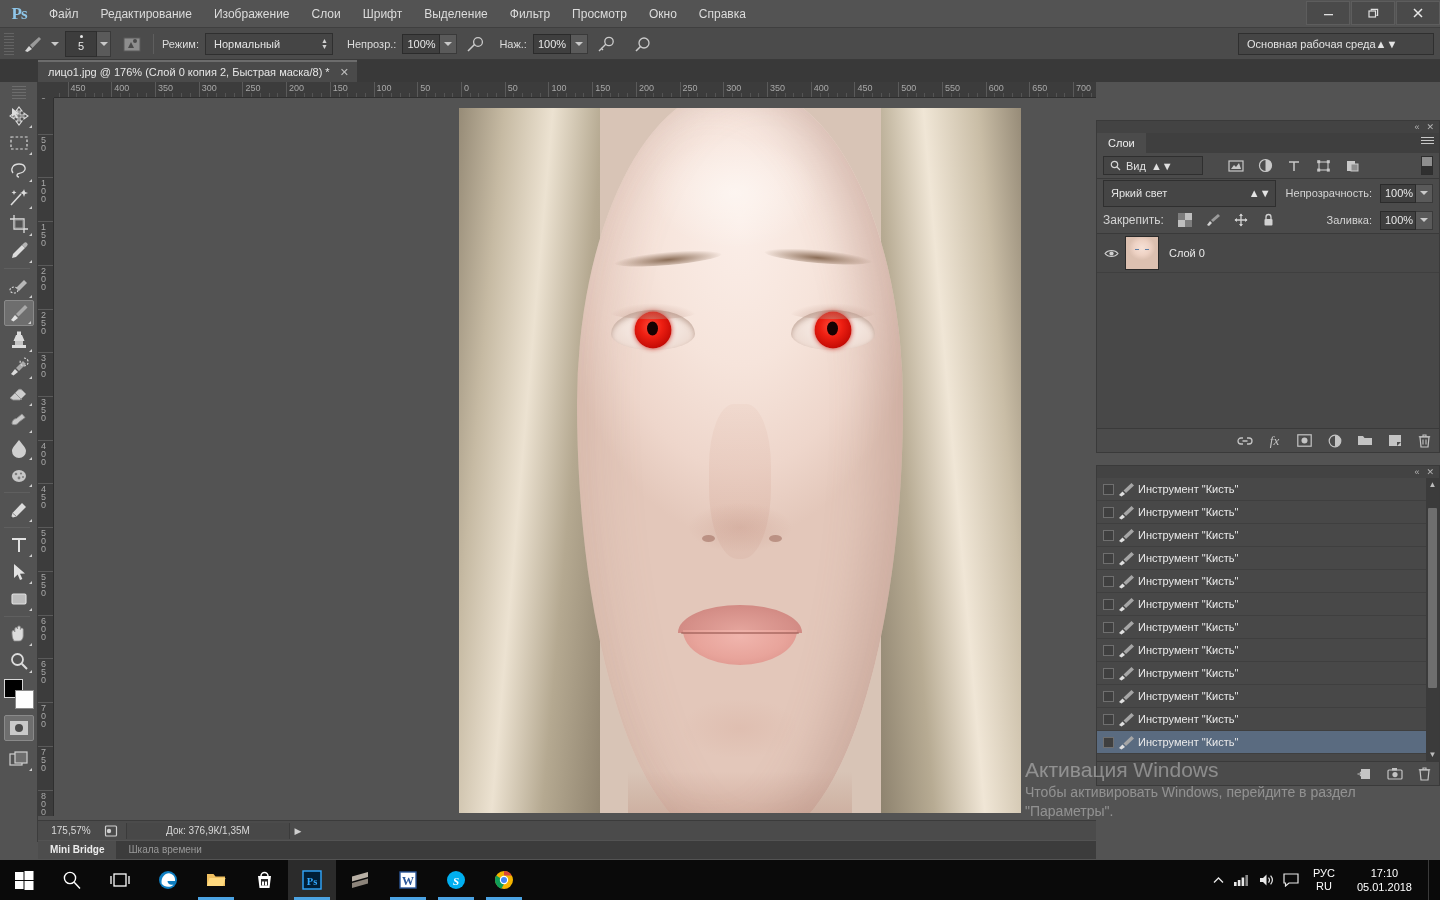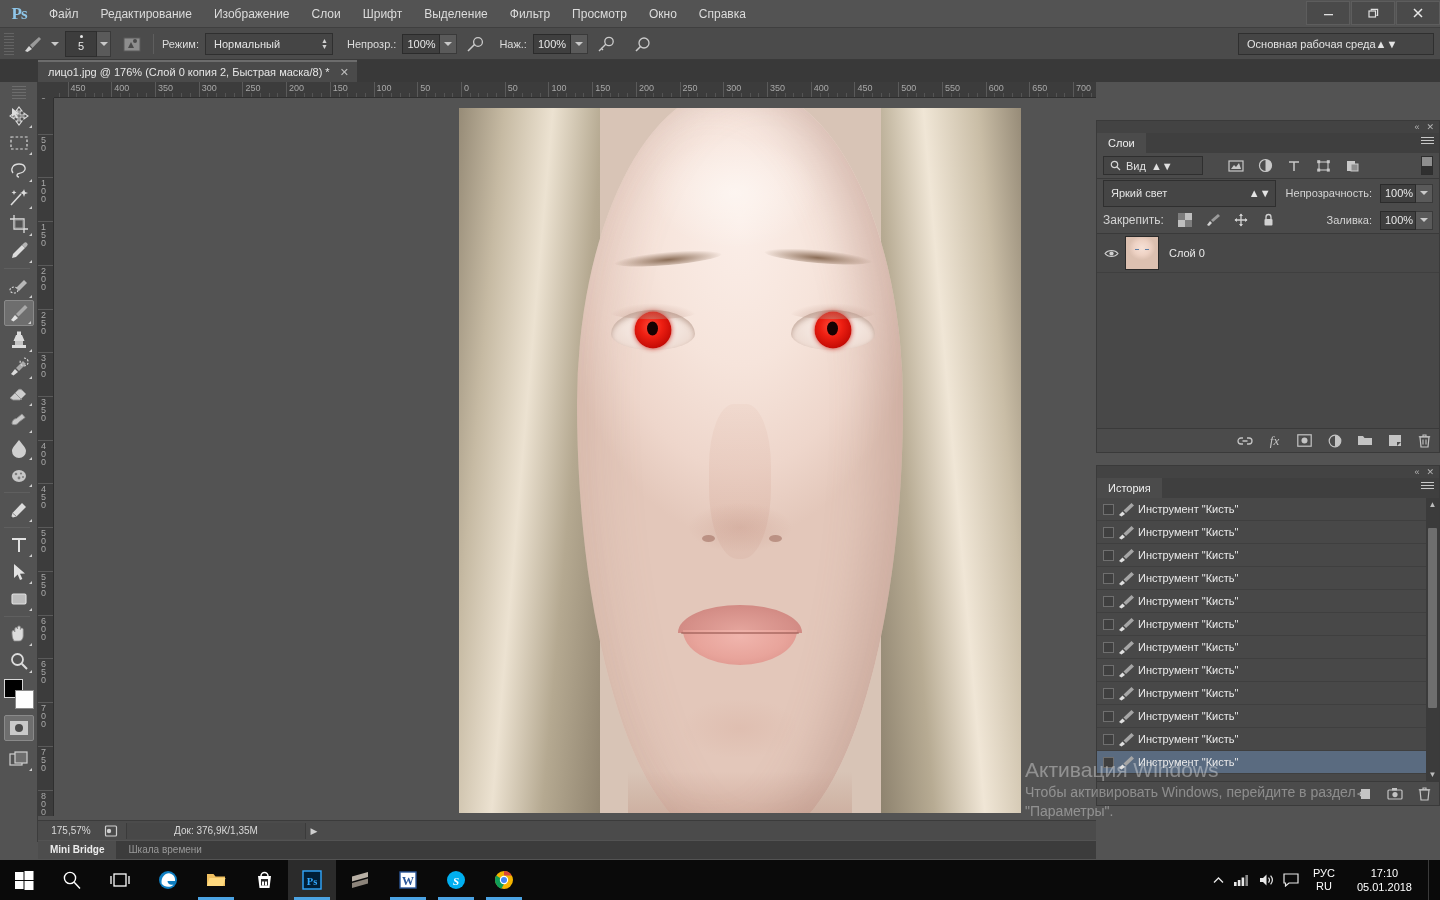--- a/index.html
+++ b/index.html
@@ -227,21 +227,21 @@
     background: linear-gradient(180deg, rgba(205,160,145,0), rgba(186,140,124,.35)); }
 
   
   .statusbar {
     position: absolute; top: 820px; left: 38px; width: 1058px; height: 20px;
     background: #4b4b4b; border-top: 1px solid #3b3b3b; display: flex; align-items: center;
     font-size: 10px; color: #d8d8d8;
   }
   .st-zoom { width: 62px; text-align: center; padding-left: 4px; }
   .st-icon { width: 22px; display: flex; align-items: center; justify-content: center; }
-  .st-doc { width: 180px; text-align: center; border-left: 1px solid #3b3b3b;
+  .st-doc { width: 164px; text-align: center; border-left: 1px solid #3b3b3b;
     border-right: 1px solid #3b3b3b; height: 16px; line-height: 16px;
     background: #484848; margin-left: 4px; }
   .st-arrow { width: 16px; text-align: center; color: #cfcfcf; font-size: 9px; }
 
   .bottomtabs {
     position: absolute; top: 841px; left: 38px; width: 1058px; height: 18px;
     background: #3c3c3c; display: flex; align-items: center;
   }
   .btab { height: 18px; line-height: 18px; padding: 0 12px; font-size: 10px; color: #9a9a9a; }
   .btab.active { background: #4d4d4d; color: #ececec; font-weight: bold; }
@@ -1045,28 +1045,20 @@
             </svg>
         </div>
       </div>
     </div>
 
     <div class="panel" style="margin-top:12px;">
       <div class="panel-collapsebar">
         <span class="cb-icon">«</span>
         <span class="cb-icon">✕</span>
       </div>
-      <div class="panel-tabs">
-        <div class="panel-tab active">История</div>
-        <div class="panel-menu">
-          <div class="pm-line"></div>
-            <div class="pm-line"></div>
-            <div class="pm-line"></div>
-        </div>
-      </div>
       <div class="hist-list" id="hist-list" style="height:283px;overflow:hidden;">
         <div class="hist-row">
             <div class="hist-check"></div>
             <div class="hist-icon">
               <svg width="17" height="15" viewBox="0 0 17 15">
                 <path d="M1 13 L4.5 9.5 L7 12 L3.5 14.5 Z" fill="#e0e0e0"></path>
                 <path d="M5.5 8.5 L13.5 1 L16 3.5 L8 11 Z" fill="#a6a6a6"></path>
               </svg>
             </div>
             <div class="hist-name">Инструмент "Кисть"</div>

